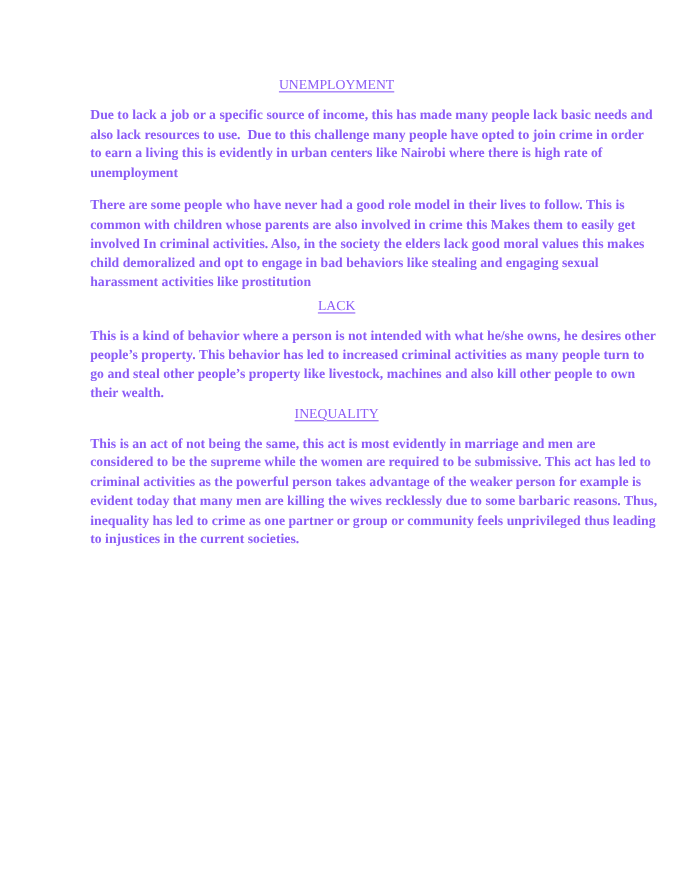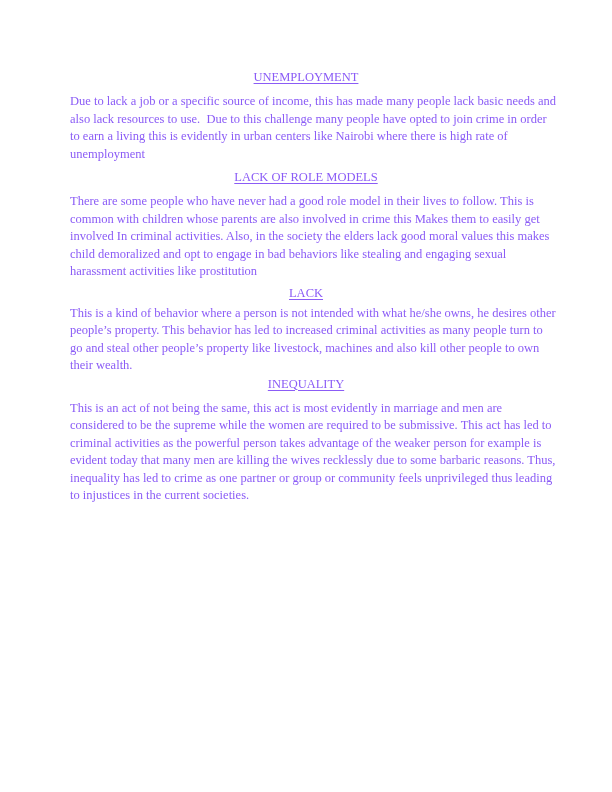--- a/index.html
+++ b/index.html
@@ -32,25 +32,26 @@
   .doc-heading > span {
     text-decoration: underline;
     text-underline-offset: 2px;
     text-decoration-thickness: 1px;
   }
   .doc-heading.bold {
     font-weight: bold;
     letter-spacing: 0.2px;
   }
   .para {
-    margin: 0;
+    margin: 12px;
     font-size: 12.5px;
     line-height: 17.5px;
     white-space: pre;           
     text-align: left;
+    font-weight: bold;
   }
   .para.centered {
     text-align: center;
     width: 472px;
   }
   
   #sec-unemployment .para        { margin-bottom: 7px;  }
   #sec-role-models  .para        { margin-bottom: 5px;  }
   #sec-greed        .doc-heading { margin-bottom: 5px;  }
   #sec-greed        .para        { margin-bottom: 2px;  }
@@ -65,21 +66,20 @@
 
     <section id="sec-unemployment">
       <h2 class="doc-heading"><span>UNEMPLOYMENT</span></h2>
       <p class="para">Due to lack a job or a specific source of income, this has made many people lack basic needs and
 also lack resources to use.  Due to this challenge many people have opted to join crime in order
 to earn a living this is evidently in urban centers like Nairobi where there is high rate of
 unemployment</p>
     </section>
 
     <section id="sec-role-models">
-      <h2 class="doc-heading"><span>LACK OF ROLE MODELS</span></h2>
       <p class="para">There are some people who have never had a good role model in their lives to follow. This is
 common with children whose parents are also involved in crime this Makes them to easily get
 involved In criminal activities. Also, in the society the elders lack good moral values this makes
 child demoralized and opt to engage in bad behaviors like stealing and engaging sexual
 harassment activities like prostitution</p>
     </section>
 
     <section id="sec-greed">
       <h2 class="doc-heading"><span>LACK</span></h2>
       <p class="para">This is a kind of behavior where a person is not intended with what he/she owns, he desires other

